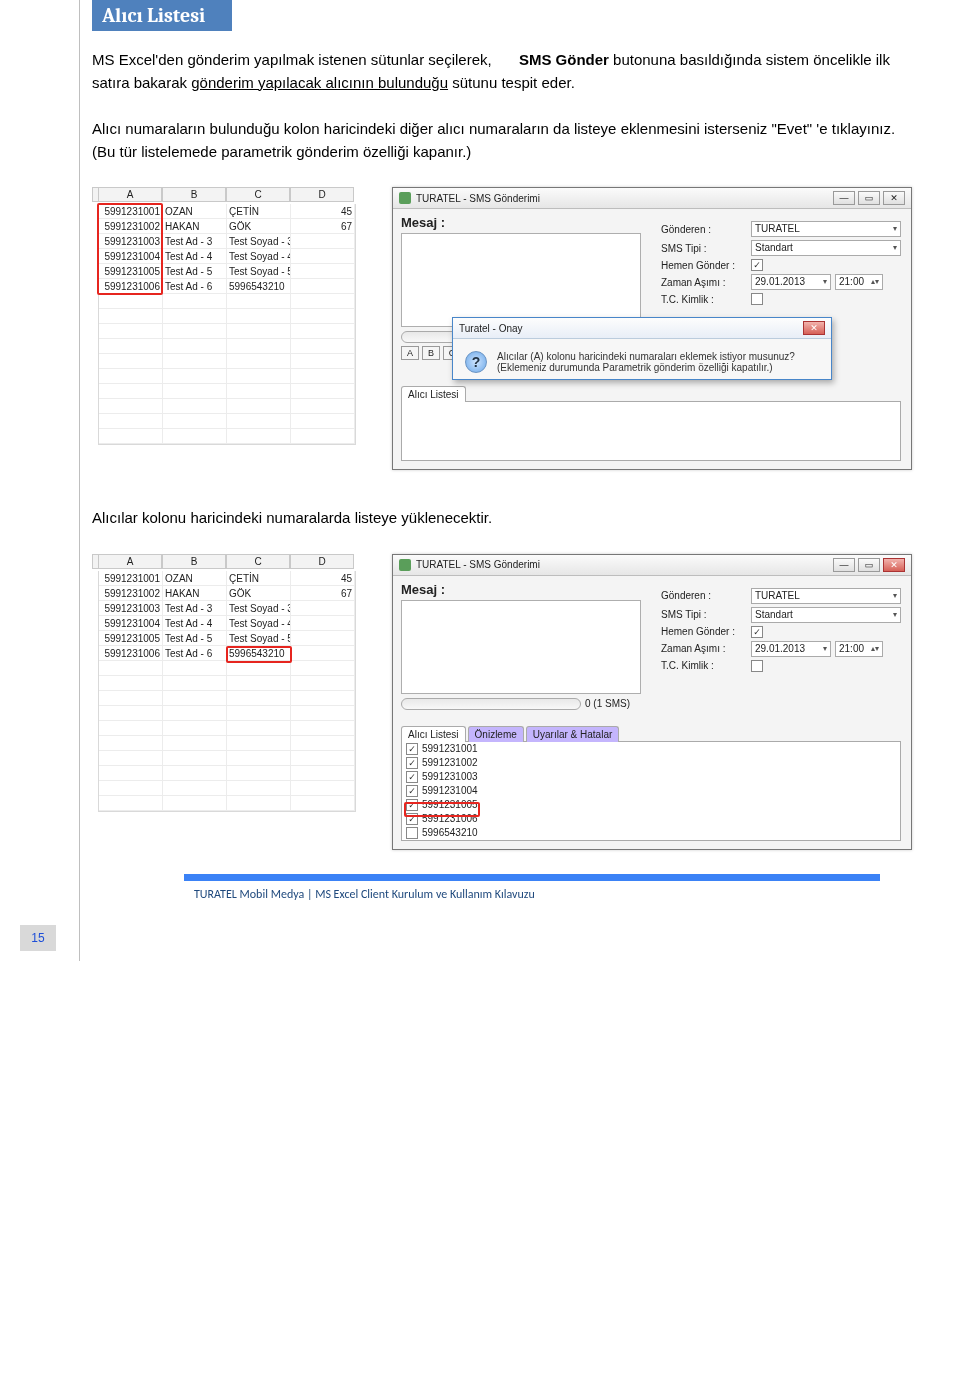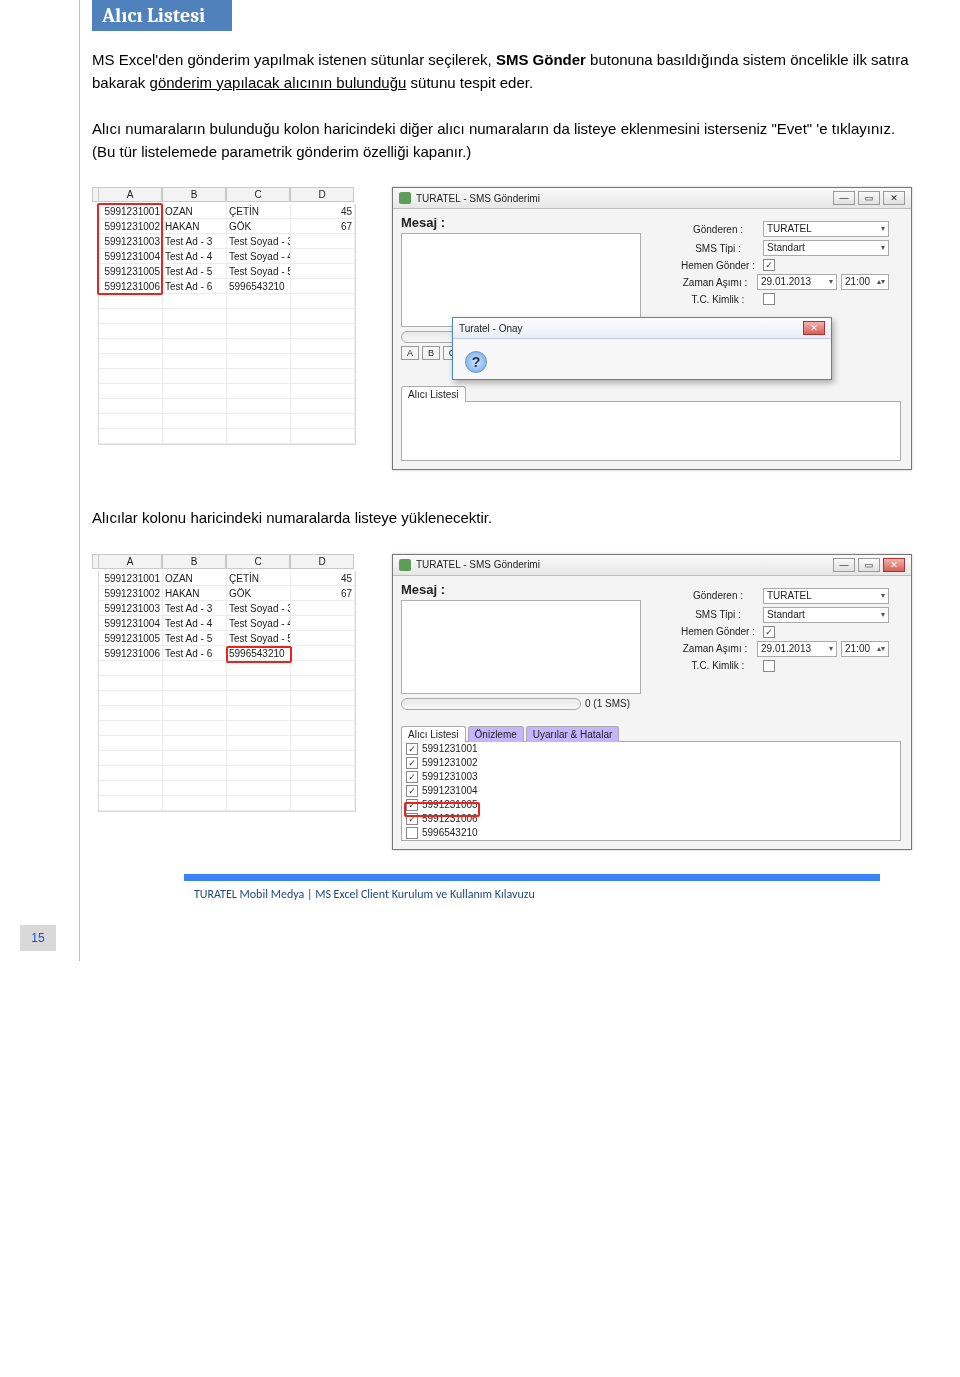--- a/index.html
+++ b/index.html
@@ -32,21 +32,21 @@
     width: 140px;
     margin-bottom: 18px;
   }
   .body-text {
     font-size: 15px;
     color: #000;
     line-height: 1.5;
     margin-bottom: 24px;
   }
   .body-text .u { text-decoration: underline; }
-  .body-text b { font-weight: bold; }
+  .body-text b { font-weight: bold; margin-left: 23px; }
 
   
   .shot {
     margin: 10px 0 40px 0;
     background: #fff;
     position: relative;
     font-family: "Segoe UI", Tahoma, sans-serif;
     font-size: 10px;
     color: #222;
   }
@@ -138,21 +138,21 @@
     background:linear-gradient(#e8e8e8,#f8f8f8);
   }
   .col-btns { display:flex; gap:3px; margin-top:3px; }
   .col-btn {
     width:18px; height:14px; border:1px solid #999; background:#f5f5f5;
     font-size:9px; text-align:center; line-height:12px;
   }
   .form-right {
     position:absolute; right:10px; top:30px; width:240px; font-size:10px;
   }
-  .form-row { display:flex; align-items:center; margin:3px 12px;text-align:center; }
+  .form-row { display:flex; align-items:center; margin:3px 0; }
   .form-row .flabel { width:90px; }
   .form-row .fctrl {
     flex:1; height:16px; border:1px solid #aaa; background:#fff;
     font-size:10px; padding:0 3px; line-height:14px;
     display:flex; justify-content:space-between; align-items:center;
   }
   .dd-arr { font-size:8px; color:#555; }
   .chk {
     width:12px; height:12px; border:1px solid #888; background:#fff;
     display:inline-flex; align-items:center; justify-content:center;
@@ -437,20 +437,24 @@
       </div>
     </div>
 
     <div class="dialog">
       <div class="dialog-title">
         <span>Turatel - Onay</span>
         <div class="win-btn close">✕</div>
       </div>
       <div class="dialog-body">
         <div class="dialog-q">?</div>
+        <div>
+          <div>Alıcılar (A) kolonu haricindeki numaraları eklemek istiyor musunuz?</div>
+          <div>(Eklemeniz durumunda Parametrik gönderim özelliği kapatılır.)</div>
+        </div>
       </div>
     </div>
   </div>
 
   <p class="body-text">Alıcılar kolonu haricindeki numaralarda listeye yüklenecektir.</p>
 
   <div class="shot shot2">
     <div class="xl-head" style="left:0;">
       <div class="xl-cell-h narrow"></div>
       <div class="xl-cell-h">A</div>

